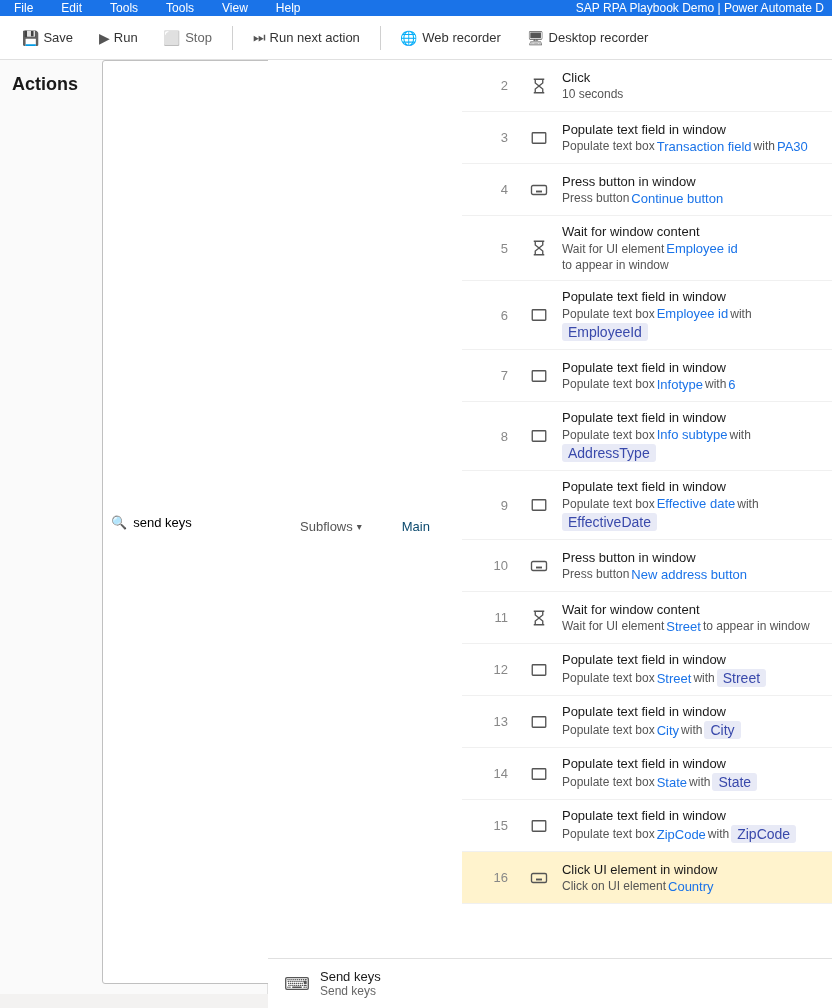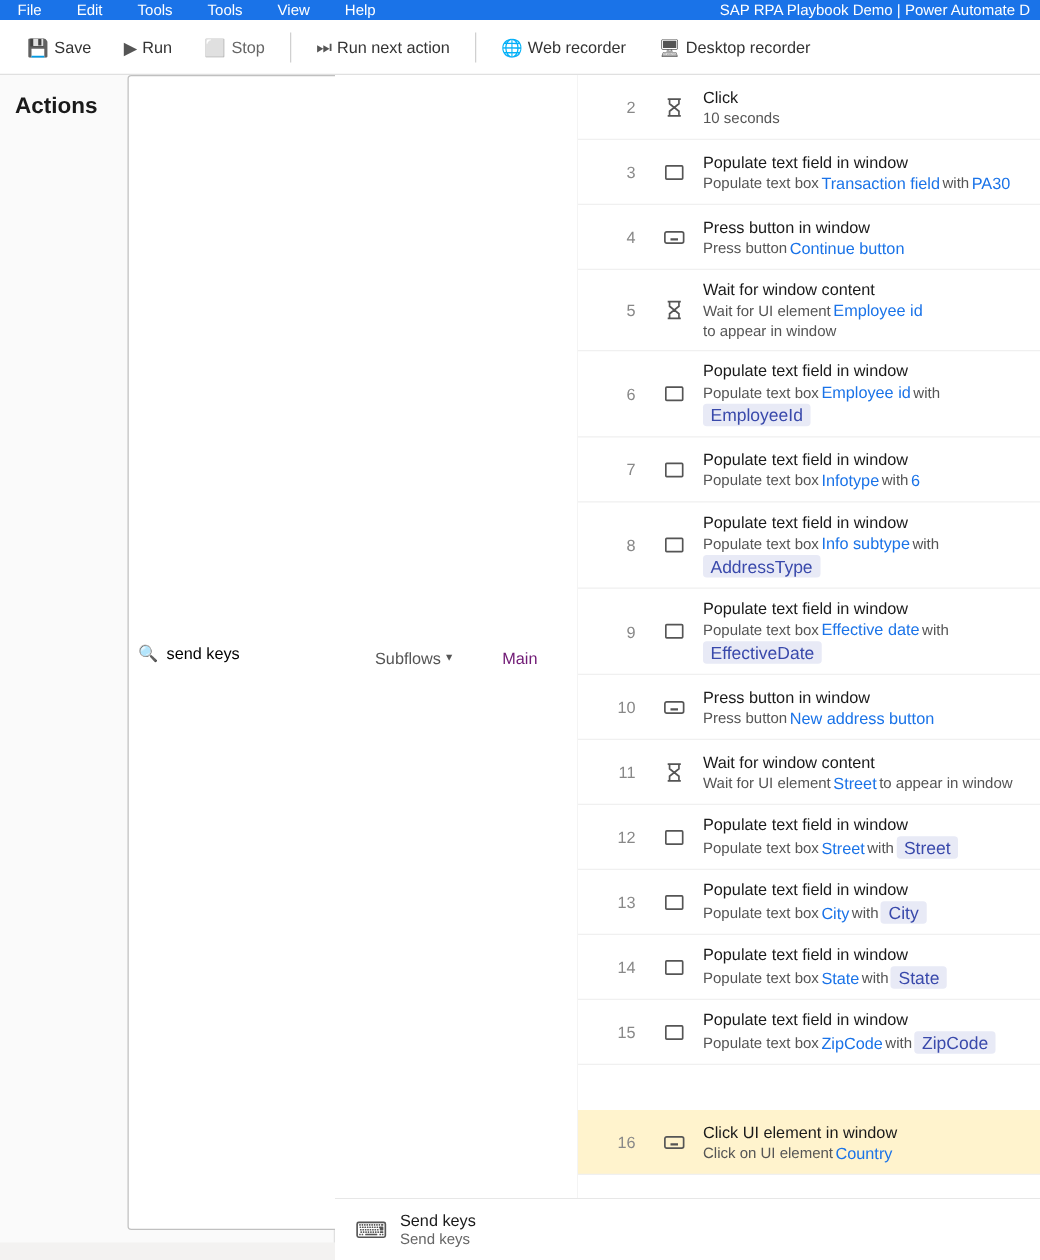--- a/index.html
+++ b/index.html
@@ -87,35 +87,35 @@
     .tabs-bar {
       display: flex; background: white;
       border-bottom: 2px solid #e0e0e0;
       padding: 0 12px;
     }
     .tab {
       padding: 10px 20px; cursor: pointer; font-size: 13px; color: #555;
       border-bottom: 2px solid transparent; margin-bottom: -2px;
       display: flex; align-items: center; gap: 4px;
     }
-    .tab.active { color: #701a75; border-bottom-color: #1a73e8; font-weight: 500; }
+    .tab.active { color: #0c4a6e; border-bottom-color: #1a73e8; font-weight: 500; }
     .tab-arrow { font-size: 10px; }
 
     
     .steps-container {
       flex: 1; overflow-y: auto; background: white;
       padding-bottom: 60px;
     }
 
     .step-row {
       display: flex; align-items: stretch;
       border-bottom: 1px solid #f0f0f0;
       min-height: 52px;
     }
-    .step-row.highlighted { background: #fff3cd; margin-top: 36px; }
+    .step-row.highlighted { background: #fff3cd; }
 
     .step-number {
       width: 60px; min-width: 60px;
       display: flex; align-items: center; justify-content: flex-end;
       padding-right: 14px; color: #888; font-size: 13px;
     }
 
     .step-icon {
       width: 34px; display: flex; align-items: center; justify-content: center;
       color: #555; font-size: 16px; flex-shrink: 0;

